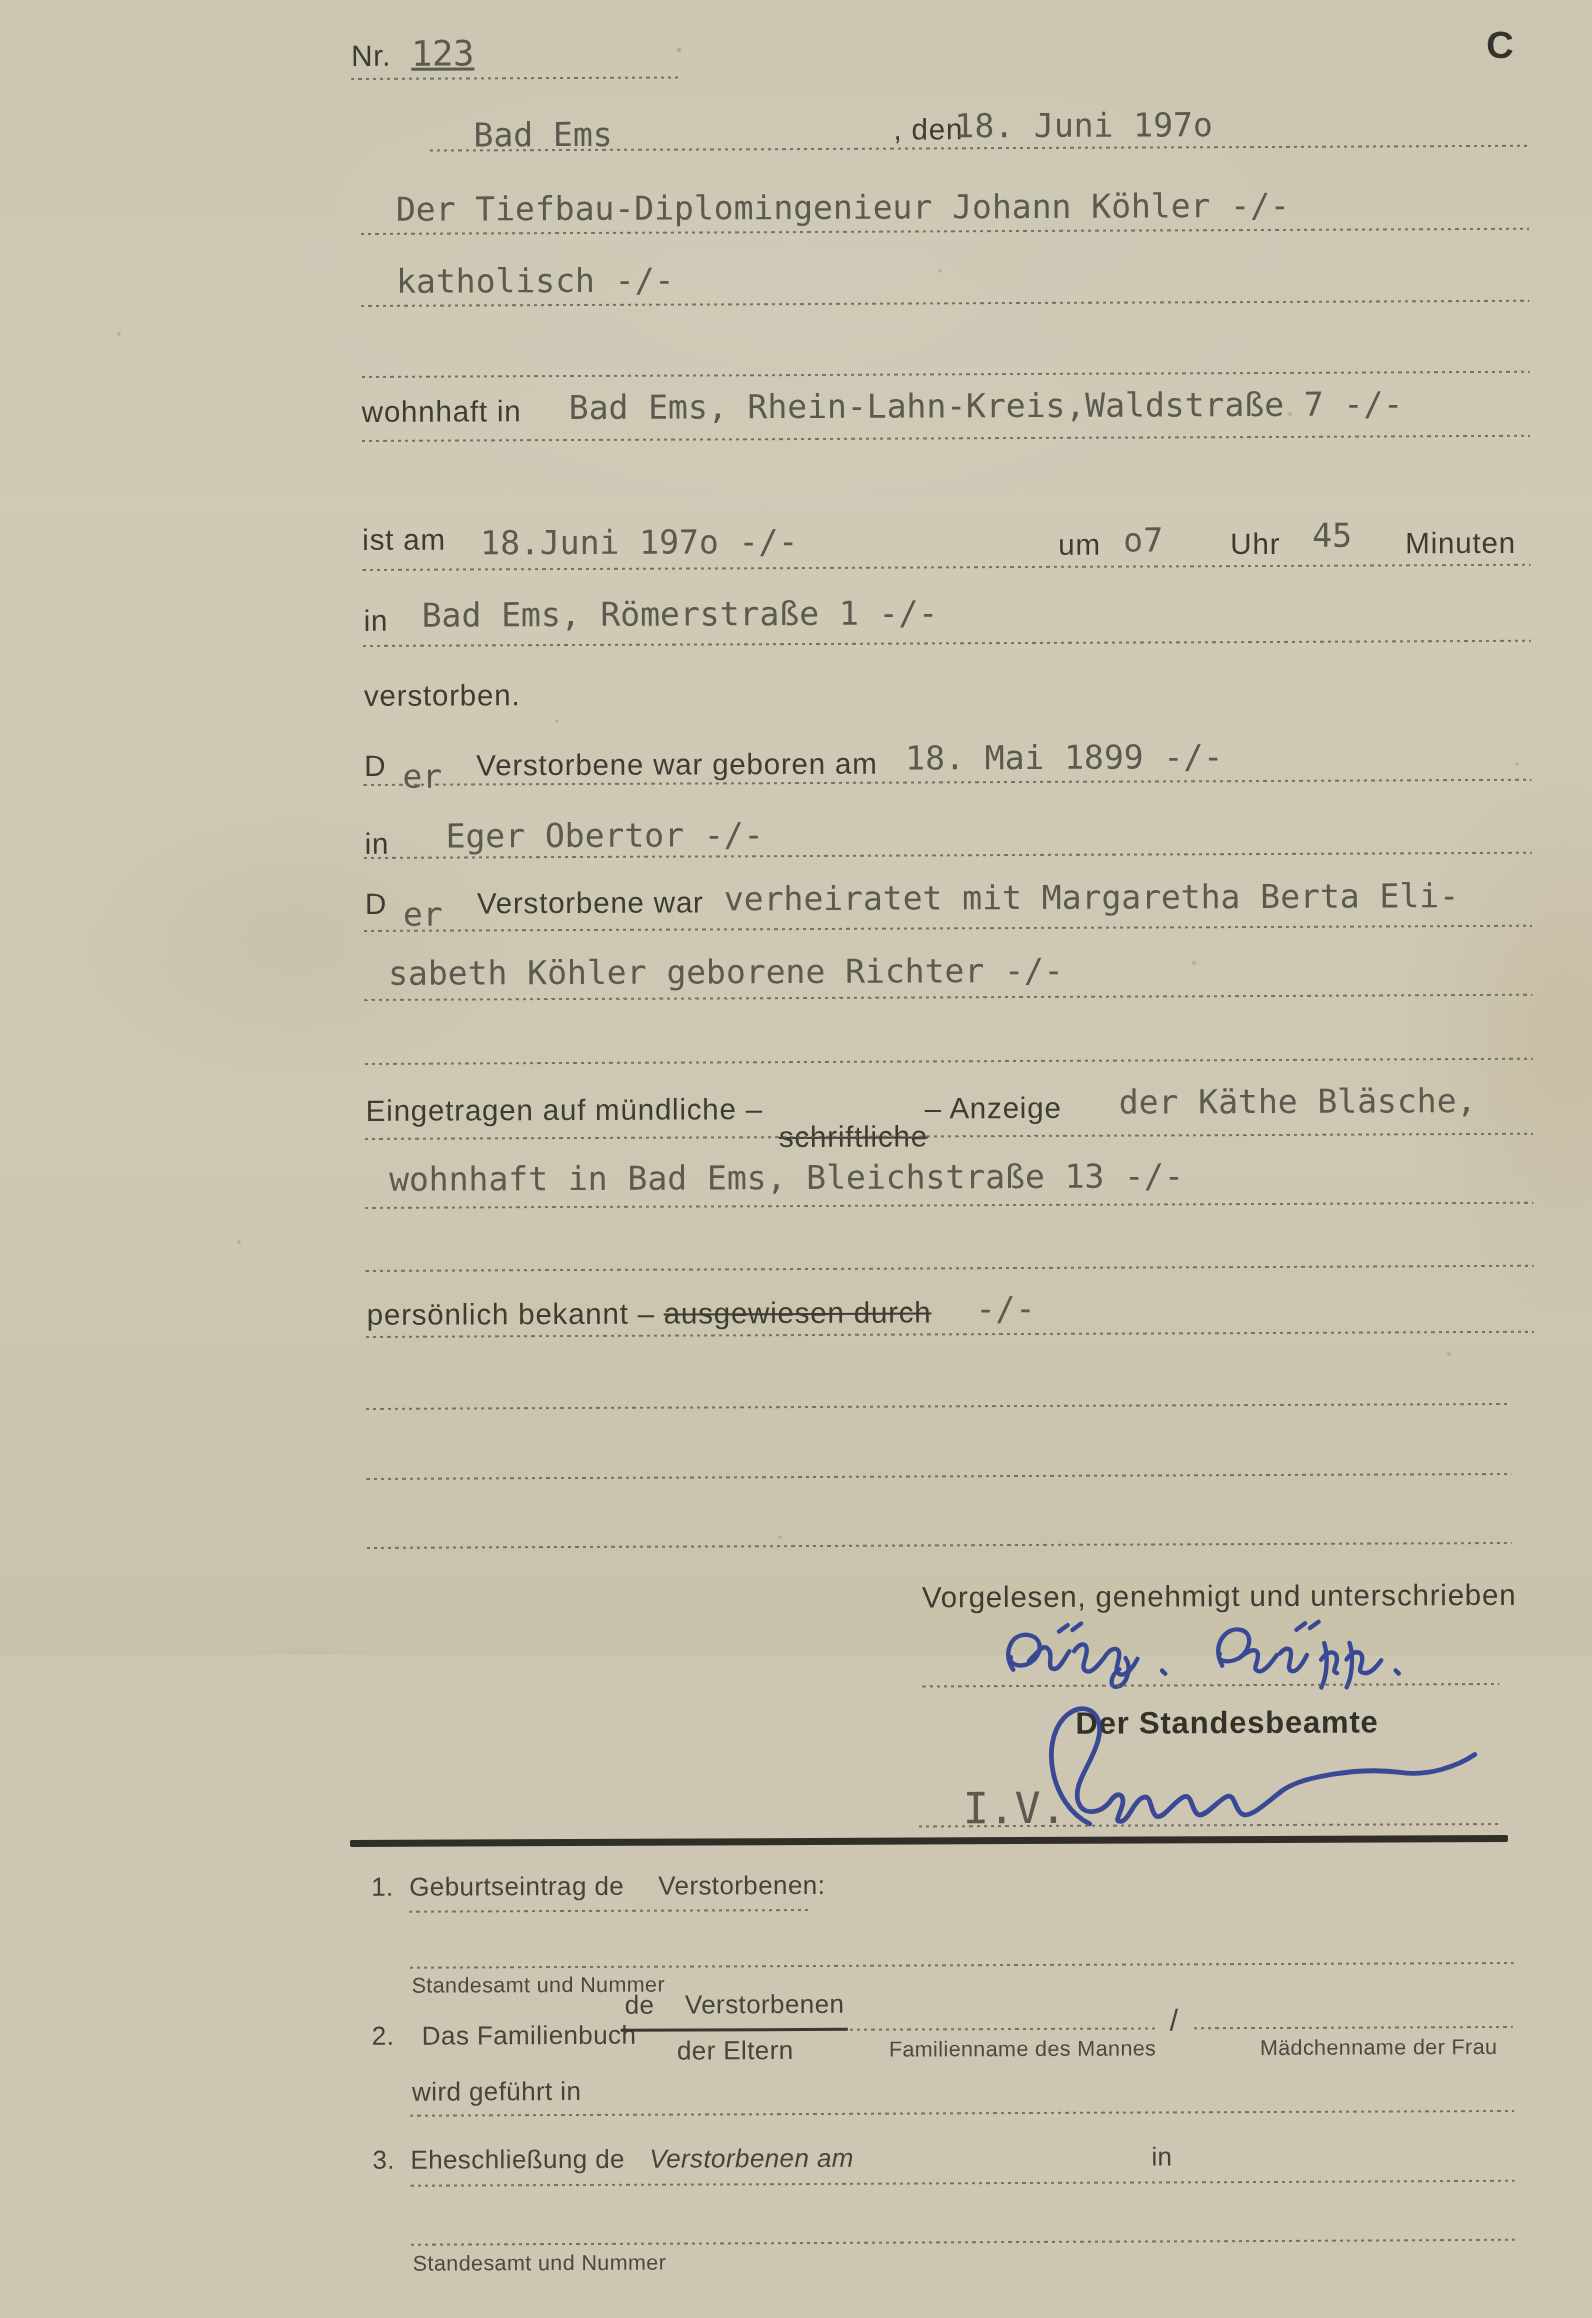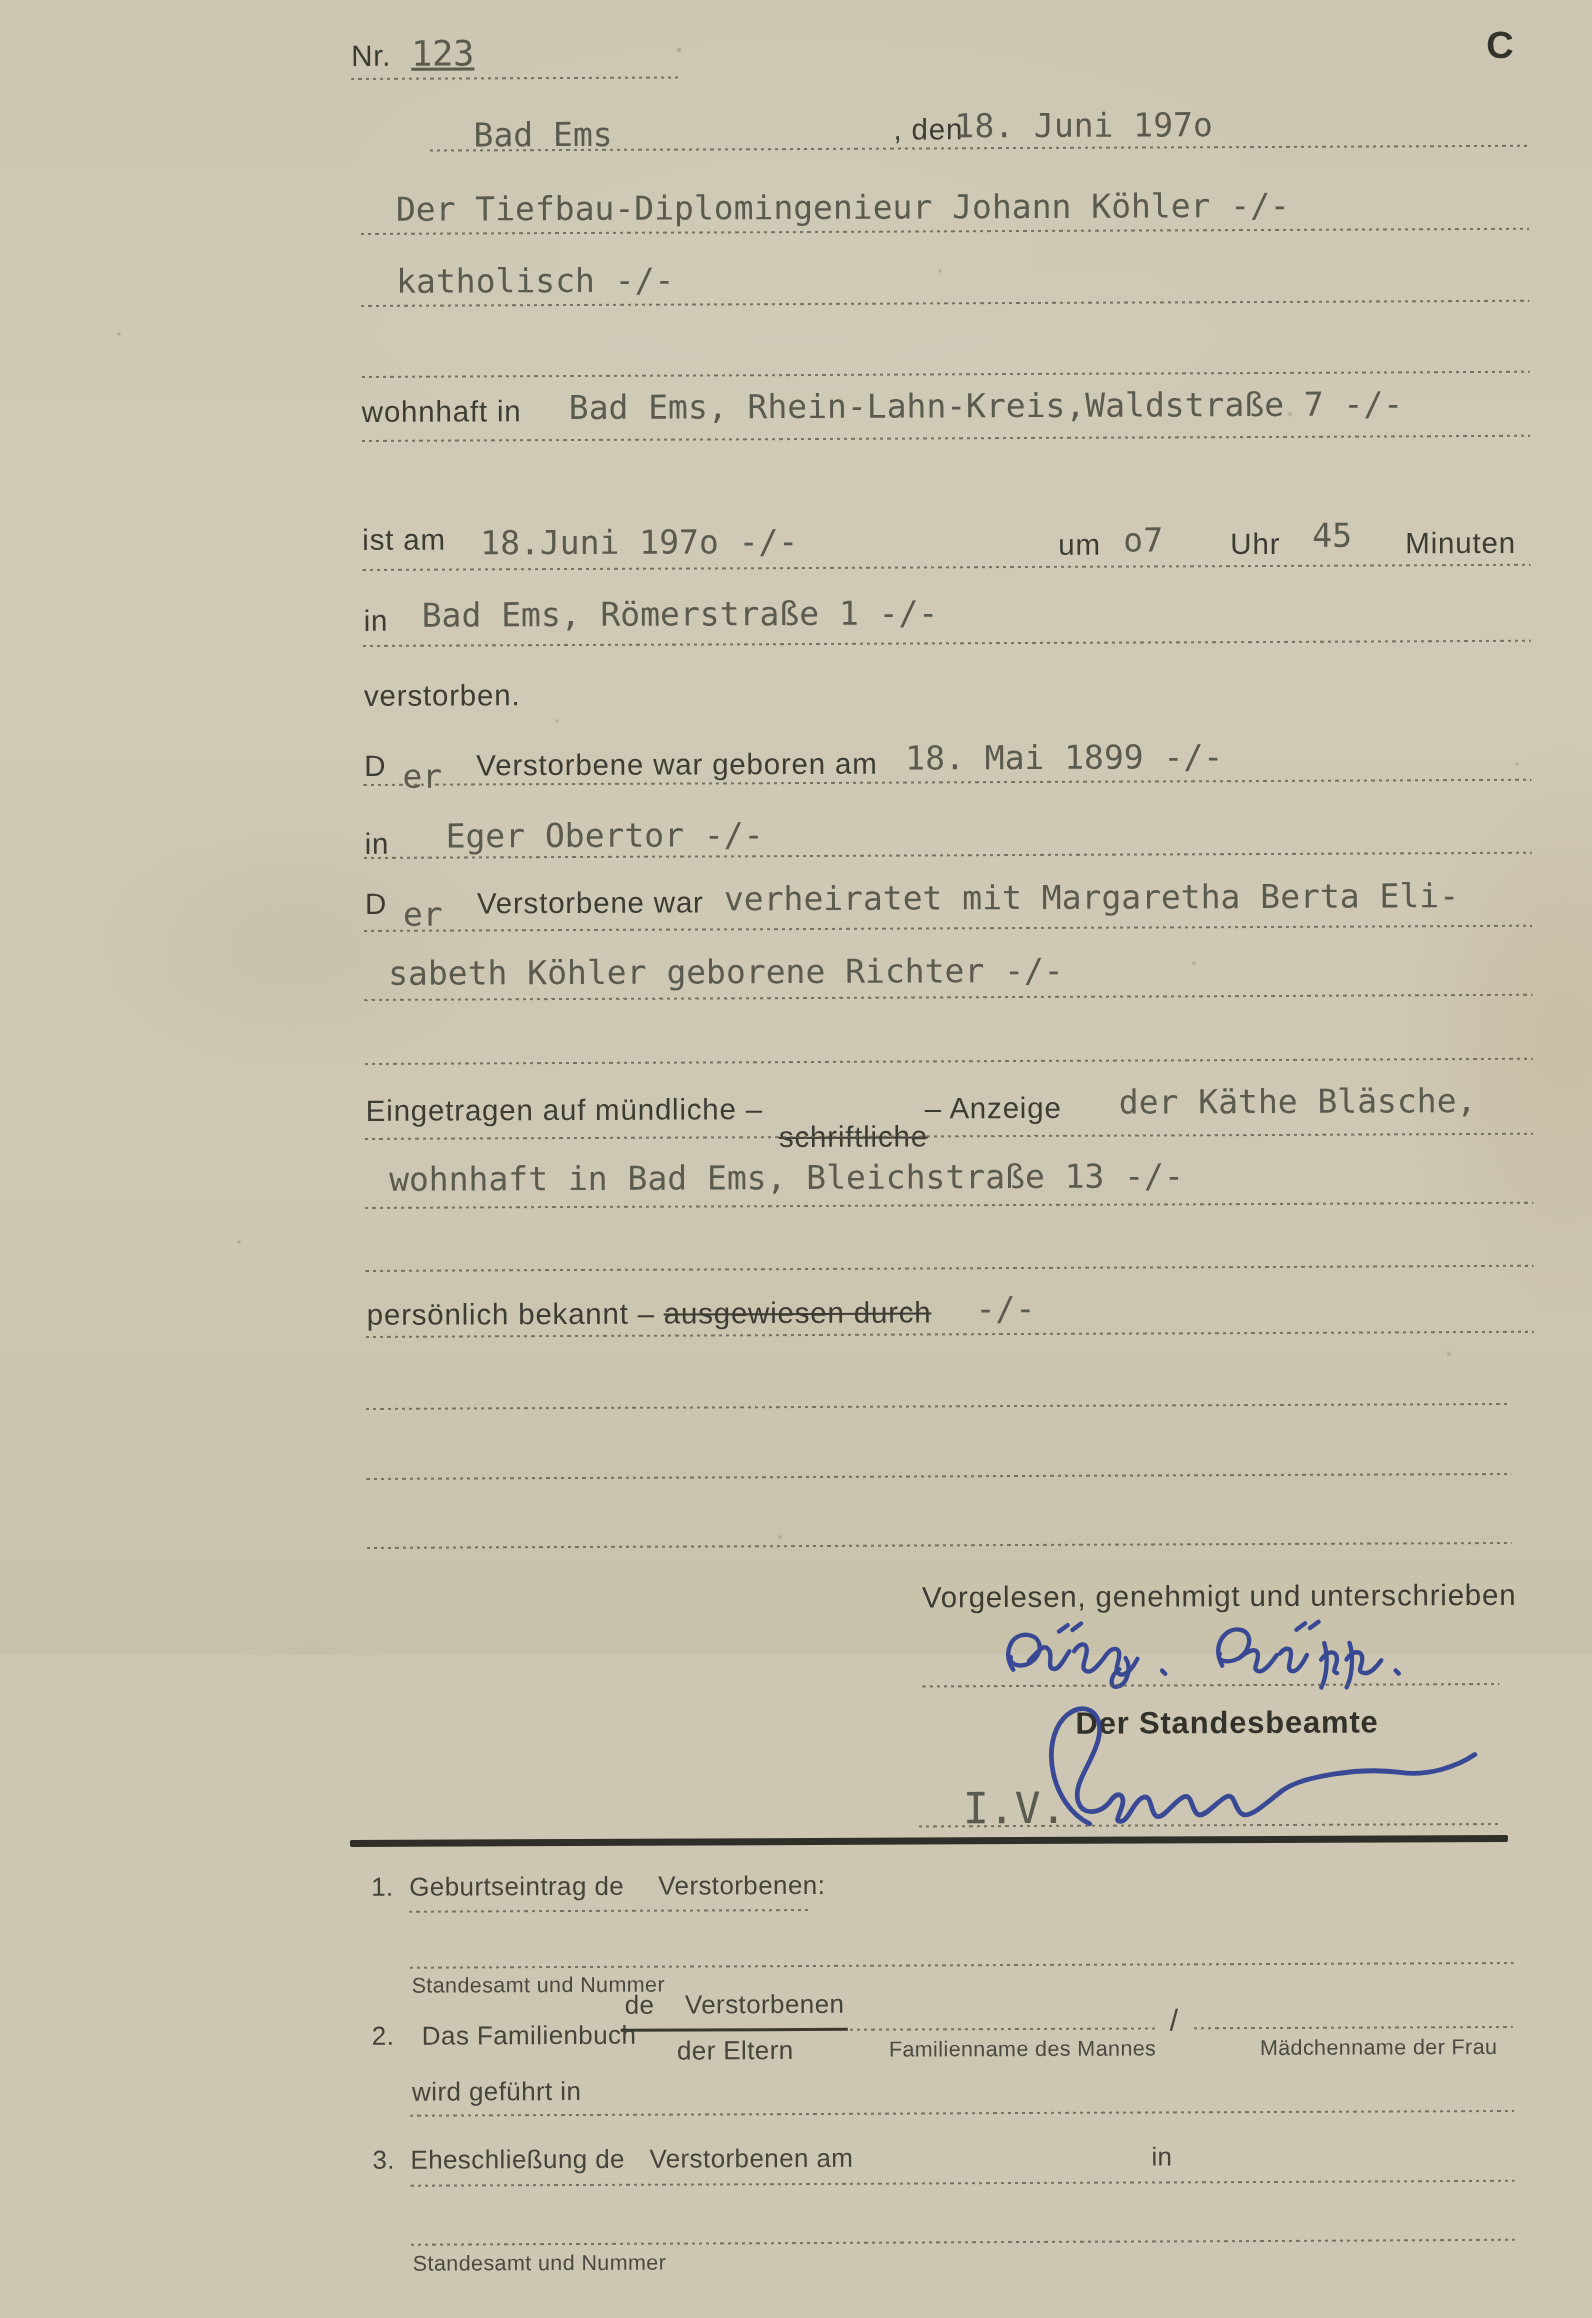--- a/index.html
+++ b/index.html
@@ -167,21 +167,21 @@
     <div class="dotline" style="left:846px;top:2029px;width:307px;"></div>
     <span class="el caption" style="left:885px;top:2038px;">Familienname des Mannes</span>
     <span class="el printed-sm" style="left:1166px;top:2005px;font-size:30px;">/</span>
     <div class="dotline" style="left:1190px;top:2029px;width:319px;"></div>
     <span class="el caption" style="left:1256px;top:2038px;">Mädchenname der Frau</span>
     <span class="el printed-sm" style="left:408px;top:2075px;">wird geführt in</span>
     <div class="dotline" style="left:406px;top:2113px;width:1104px;"></div>
 
     <span class="el printed-sm" style="left:368px;top:2143px;">3.</span>
     <span class="el printed-sm" style="left:406px;top:2143px;">Eheschließung de</span>
-    <span class="el printed-sm" style="left:645px;top:2143px;">Verstorbenen am</span>
+    <span class="el printed-sm" style="left:645px;top:2143px;font-style:italic;">Verstorbenen am</span>
     <span class="el printed-sm" style="left:1147px;top:2143px;">in</span>
     <div class="dotline" style="left:406px;top:2183px;width:1104px;"></div>
     <div class="dotline" style="left:406px;top:2242px;width:1104px;"></div>
     <span class="el caption" style="left:408px;top:2250px;">Standesamt und Nummer</span>
 
   </div>
 </div>
 
 
 </body></html>

